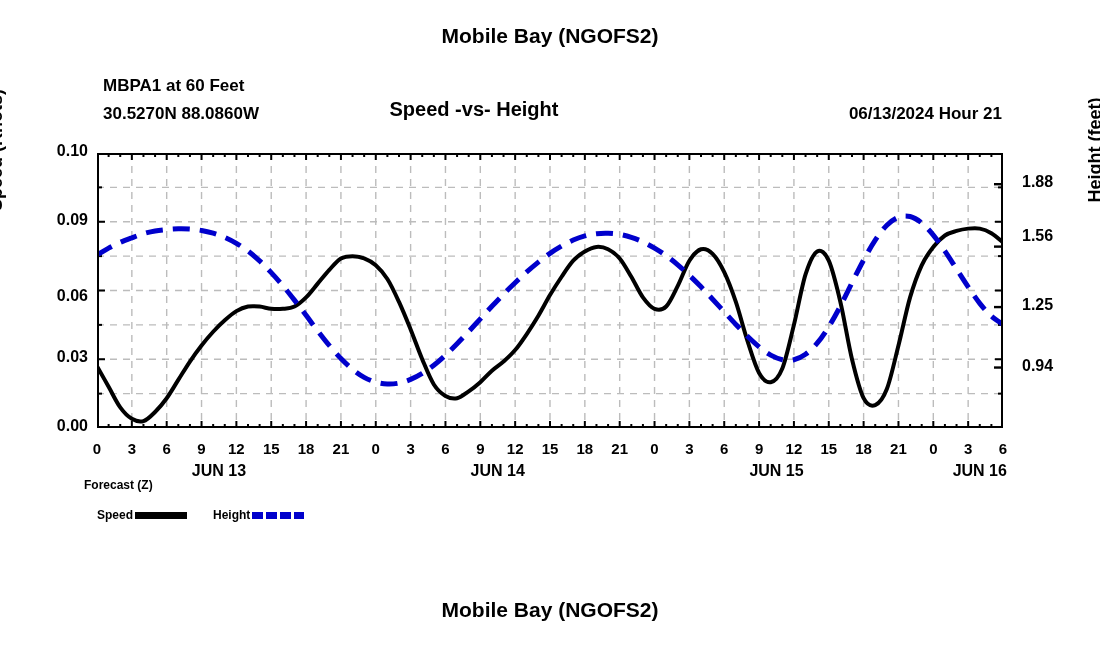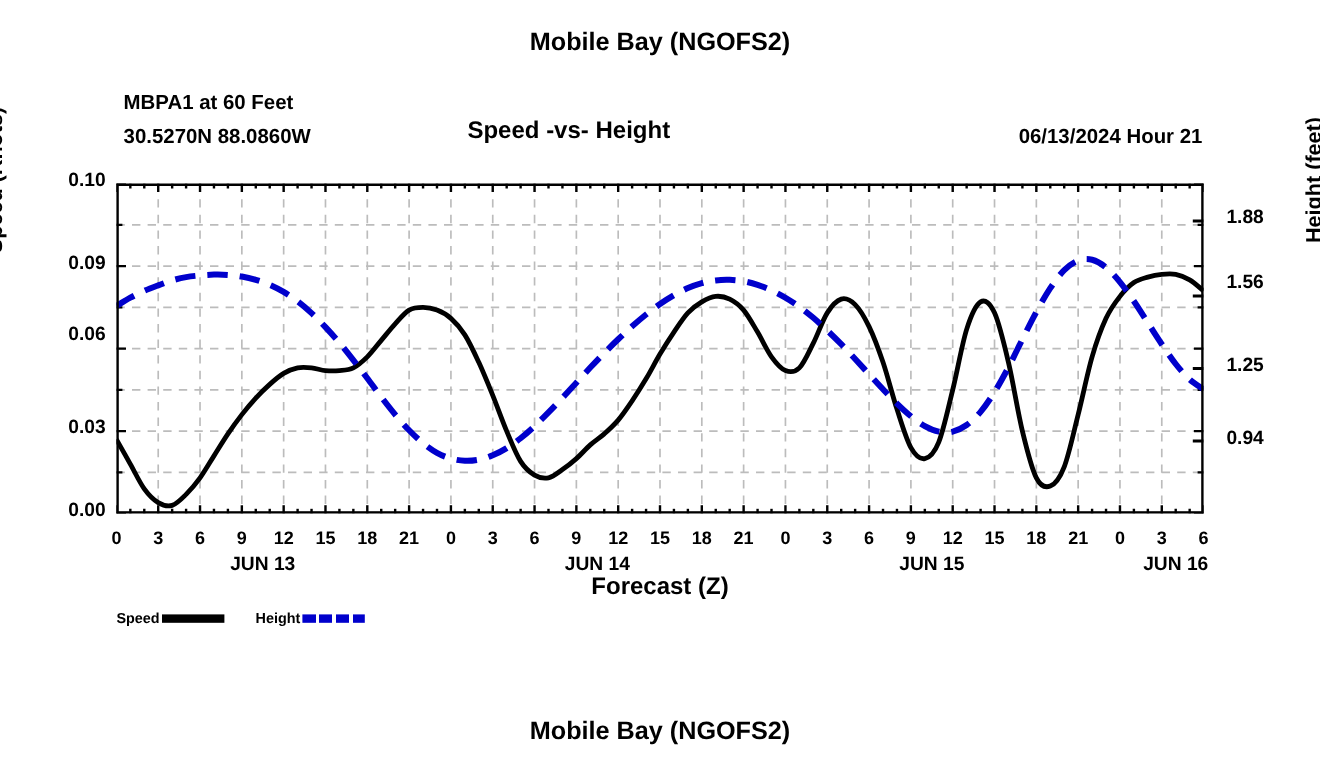--- a/index.html
+++ b/index.html
@@ -96,25 +96,24 @@
     width: 280px;
     transform: rotate(-90deg);
     transform-origin: 0 0;
     text-align: center;
     font-size: 18px;
     font-weight: bold;
     white-space: nowrap;
   }
   #x-axis-title {
     position: absolute;
-    left: 97px;
+    left: 84px;
     top: 478px;
     width: 906px;
-    text-align: center;
-    font-size: 20px;
+    font-size: 12px;
     font-weight: bold;
   }
 
   
   .ytick-left {
     position: absolute;
     right: 1012px;
     font-size: 16px;
     font-weight: bold;
     text-align: right;
@@ -413,21 +412,21 @@
         <path d="M0.00,213.13C1.94,216.56 7.74,226.88 11.62,233.75C15.49,240.63 19.36,249.03 23.23,254.38C27.10,259.72 30.97,263.54 34.85,265.83C38.72,268.13 42.59,269.27 46.46,268.13C50.33,266.98 54.21,262.78 58.08,258.96C61.95,255.14 65.82,250.56 69.69,245.21C73.56,239.86 77.44,232.99 81.31,226.88C85.18,220.76 89.05,214.27 92.92,208.54C96.79,202.81 100.67,197.47 104.54,192.50C108.41,187.53 112.28,182.95 116.15,178.75C120.03,174.55 123.90,170.73 127.77,167.29C131.64,163.85 135.51,160.42 139.38,158.13C143.26,155.83 147.13,154.31 151.00,153.54C154.87,152.78 158.74,153.16 162.62,153.54C166.49,153.92 170.36,155.45 174.23,155.83C178.10,156.22 181.97,156.22 185.85,155.83C189.72,155.45 193.59,155.45 197.46,153.54C201.33,151.63 205.21,148.19 209.08,144.38C212.95,140.56 216.82,135.21 220.69,130.63C224.56,126.04 228.44,121.08 232.31,116.87C236.18,112.67 240.05,107.71 243.92,105.42C247.79,103.13 251.67,103.13 255.54,103.13C259.41,103.13 263.28,103.89 267.15,105.42C271.03,106.94 274.90,108.85 278.77,112.29C282.64,115.73 286.51,119.93 290.38,126.04C294.26,132.15 298.13,140.56 302.00,148.96C305.87,157.36 309.74,166.91 313.62,176.46C317.49,186.01 321.36,197.08 325.23,206.25C329.10,215.42 332.97,225.35 336.85,231.46C340.72,237.57 344.59,240.63 348.46,242.92C352.33,245.21 356.21,245.97 360.08,245.21C363.95,244.44 367.82,241.01 371.69,238.33C375.56,235.66 379.44,232.60 383.31,229.17C387.18,225.73 391.05,221.15 394.92,217.71C398.79,214.27 402.67,211.98 406.54,208.54C410.41,205.10 414.28,201.67 418.15,197.08C422.03,192.50 425.90,186.77 429.77,181.04C433.64,175.31 437.51,169.20 441.38,162.71C445.26,156.22 449.13,148.58 453.00,142.08C456.87,135.59 460.74,129.48 464.62,123.75C468.49,118.02 472.36,111.91 476.23,107.71C480.10,103.51 483.97,100.83 487.85,98.54C491.72,96.25 495.59,94.34 499.46,93.96C503.33,93.58 507.21,94.34 511.08,96.25C514.95,98.16 518.82,100.83 522.69,105.42C526.56,110.00 530.44,117.26 534.31,123.75C538.18,130.24 542.05,139.03 545.92,144.38C549.79,149.72 553.67,154.31 557.54,155.83C561.41,157.36 565.28,157.36 569.15,153.54C573.03,149.72 576.90,140.56 580.77,132.92C584.64,125.28 588.51,113.82 592.38,107.71C596.26,101.60 600.13,97.40 604.00,96.25C607.87,95.10 611.74,97.01 615.62,100.83C619.49,104.65 623.36,111.15 627.23,119.17C631.10,127.19 634.97,137.50 638.85,148.96C642.72,160.42 646.59,176.08 650.46,187.92C654.33,199.76 658.21,213.13 662.08,220.00C665.95,226.88 669.82,229.93 673.69,229.17C677.56,228.40 681.44,224.97 685.31,215.42C689.18,205.87 693.05,187.53 696.92,171.88C700.79,156.22 704.67,133.68 708.54,121.46C712.41,109.24 716.28,100.83 720.15,98.54C724.03,96.25 727.90,99.31 731.77,107.71C735.64,116.11 739.51,132.53 743.38,148.96C747.26,165.38 751.13,190.21 755.00,206.25C758.87,222.29 762.74,237.57 766.62,245.21C770.49,252.85 774.36,253.61 778.23,252.08C782.10,250.56 785.97,245.97 789.85,236.04C793.72,226.11 797.59,207.78 801.46,192.50C805.33,177.22 809.21,157.74 813.08,144.38C816.95,131.01 820.82,120.69 824.69,112.29C828.56,103.89 832.44,98.92 836.31,93.96C840.18,88.99 844.05,85.17 847.92,82.50C851.79,79.83 855.67,79.06 859.54,77.92C863.41,76.77 867.28,76.01 871.15,75.63C875.03,75.24 878.90,74.86 882.77,75.63C886.64,76.39 890.51,77.92 894.38,80.21C898.26,82.50 904.06,87.85 906.00,89.38" fill="none" stroke="#000000" stroke-width="4" stroke-linecap="butt" stroke-linejoin="round"></path>
         <path d="M0.00,101.98C1.94,100.83 7.74,97.20 11.62,95.10C15.49,93.00 19.36,91.09 23.23,89.38C27.10,87.66 30.97,86.24 34.85,84.79C38.72,83.34 42.59,81.81 46.46,80.67C50.33,79.52 54.21,78.60 58.08,77.92C61.95,77.23 65.82,76.89 69.69,76.54C73.56,76.20 77.44,75.93 81.31,75.85C85.18,75.78 89.05,75.82 92.92,76.08C96.79,76.35 100.67,76.77 104.54,77.46C108.41,78.15 112.28,79.06 116.15,80.21C120.03,81.35 123.90,82.65 127.77,84.33C131.64,86.01 135.51,88.00 139.38,90.29C143.26,92.58 147.13,95.14 151.00,98.08C154.87,101.02 158.74,104.35 162.62,107.94C166.49,111.53 170.36,115.50 174.23,119.62C178.10,123.75 181.97,128.10 185.85,132.69C189.72,137.27 193.59,142.20 197.46,147.13C201.33,152.05 205.21,157.13 209.08,162.25C212.95,167.37 216.82,172.79 220.69,177.83C224.56,182.87 228.44,187.88 232.31,192.50C236.18,197.12 240.05,201.59 243.92,205.56C247.79,209.53 251.67,213.20 255.54,216.33C259.41,219.47 263.28,222.22 267.15,224.35C271.03,226.49 274.90,228.06 278.77,229.17C282.64,230.27 286.51,230.85 290.38,231.00C294.26,231.15 298.13,230.85 302.00,230.08C305.87,229.32 309.74,228.02 313.62,226.42C317.49,224.81 321.36,222.83 325.23,220.46C329.10,218.09 332.97,215.26 336.85,212.21C340.72,209.15 344.59,205.72 348.46,202.13C352.33,198.53 356.21,194.60 360.08,190.67C363.95,186.73 367.82,182.65 371.69,178.52C375.56,174.40 379.44,170.12 383.31,165.92C387.18,161.72 391.05,157.44 394.92,153.31C398.79,149.19 402.67,145.10 406.54,141.17C410.41,137.23 414.28,133.41 418.15,129.71C422.03,126.00 425.90,122.38 429.77,118.94C433.64,115.50 437.51,112.18 441.38,109.08C445.26,105.99 449.13,103.05 453.00,100.38C456.87,97.70 460.74,95.26 464.62,93.04C468.49,90.83 472.36,88.76 476.23,87.08C480.10,85.40 483.97,84.03 487.85,82.96C491.72,81.89 495.59,81.12 499.46,80.67C503.33,80.21 507.21,80.09 511.08,80.21C514.95,80.32 518.82,80.67 522.69,81.35C526.56,82.04 530.44,83.07 534.31,84.33C538.18,85.59 542.05,87.12 545.92,88.92C549.79,90.71 553.67,92.81 557.54,95.10C561.41,97.40 565.28,99.88 569.15,102.67C573.03,105.45 576.90,108.55 580.77,111.83C584.64,115.12 588.51,118.71 592.38,122.38C596.26,126.04 600.13,129.86 604.00,133.83C607.87,137.81 611.74,142.05 615.62,146.21C619.49,150.37 623.36,154.61 627.23,158.81C631.10,163.01 634.97,167.33 638.85,171.42C642.72,175.50 646.59,179.59 650.46,183.33C654.33,187.08 658.21,190.74 662.08,193.88C665.95,197.01 669.82,199.99 673.69,202.13C677.56,204.26 681.44,205.94 685.31,206.71C689.18,207.47 693.05,207.62 696.92,206.71C700.79,205.79 704.67,203.96 708.54,201.21C712.41,198.46 716.28,194.79 720.15,190.21C724.03,185.62 727.90,179.90 731.77,173.71C735.64,167.52 739.51,160.42 743.38,153.08C747.26,145.75 751.13,137.39 755.00,129.71C758.87,122.03 762.74,114.13 766.62,107.02C770.49,99.92 774.36,92.89 778.23,87.08C782.10,81.28 785.97,76.01 789.85,72.19C793.72,68.37 797.59,65.62 801.46,64.17C805.33,62.72 809.21,62.52 813.08,63.48C816.95,64.43 820.82,66.80 824.69,69.90C828.56,72.99 832.44,77.34 836.31,82.04C840.18,86.74 844.05,92.43 847.92,98.08C851.79,103.74 855.67,110.00 859.54,115.96C863.41,121.92 867.28,128.10 871.15,133.83C875.03,139.56 878.90,145.44 882.77,150.33C886.64,155.22 890.51,159.65 894.38,163.17C898.26,166.68 904.06,170.04 906.00,171.42" fill="none" stroke="#0000cc" stroke-width="5" stroke-linecap="butt" stroke-linejoin="round" stroke-dasharray="17,10"></path>
       </g>
       <rect x="0.5" y="0.5" width="905" height="274" fill="none" stroke="#000" stroke-width="3"></rect>
     </svg>
 </div>
 
 <div id="ytick-left-holder">
     <div class="ytick-left" style="top: 417px;">0.00</div>
     <div class="ytick-left" style="top: 348.25px;">0.03</div>
-    <div class="ytick-left" style="top: 270px;">0.06</div>
+    <div class="ytick-left" style="top: 287px;">0.06</div>
     <div class="ytick-left" style="top: 210.75px;">0.09</div>
     <div class="ytick-left" style="top: 142px;">0.10</div>
   </div>
 <div id="ytick-right-holder">
     <div class="ytick-right" style="top: 356.539px;">0.94</div>
     <div class="ytick-right" style="top: 296.078px;">1.25</div>
     <div class="ytick-right" style="top: 227px;">1.56</div>
     <div class="ytick-right" style="top: 173.206px;">1.88</div>
   </div>
 <div id="xtick-holder">

